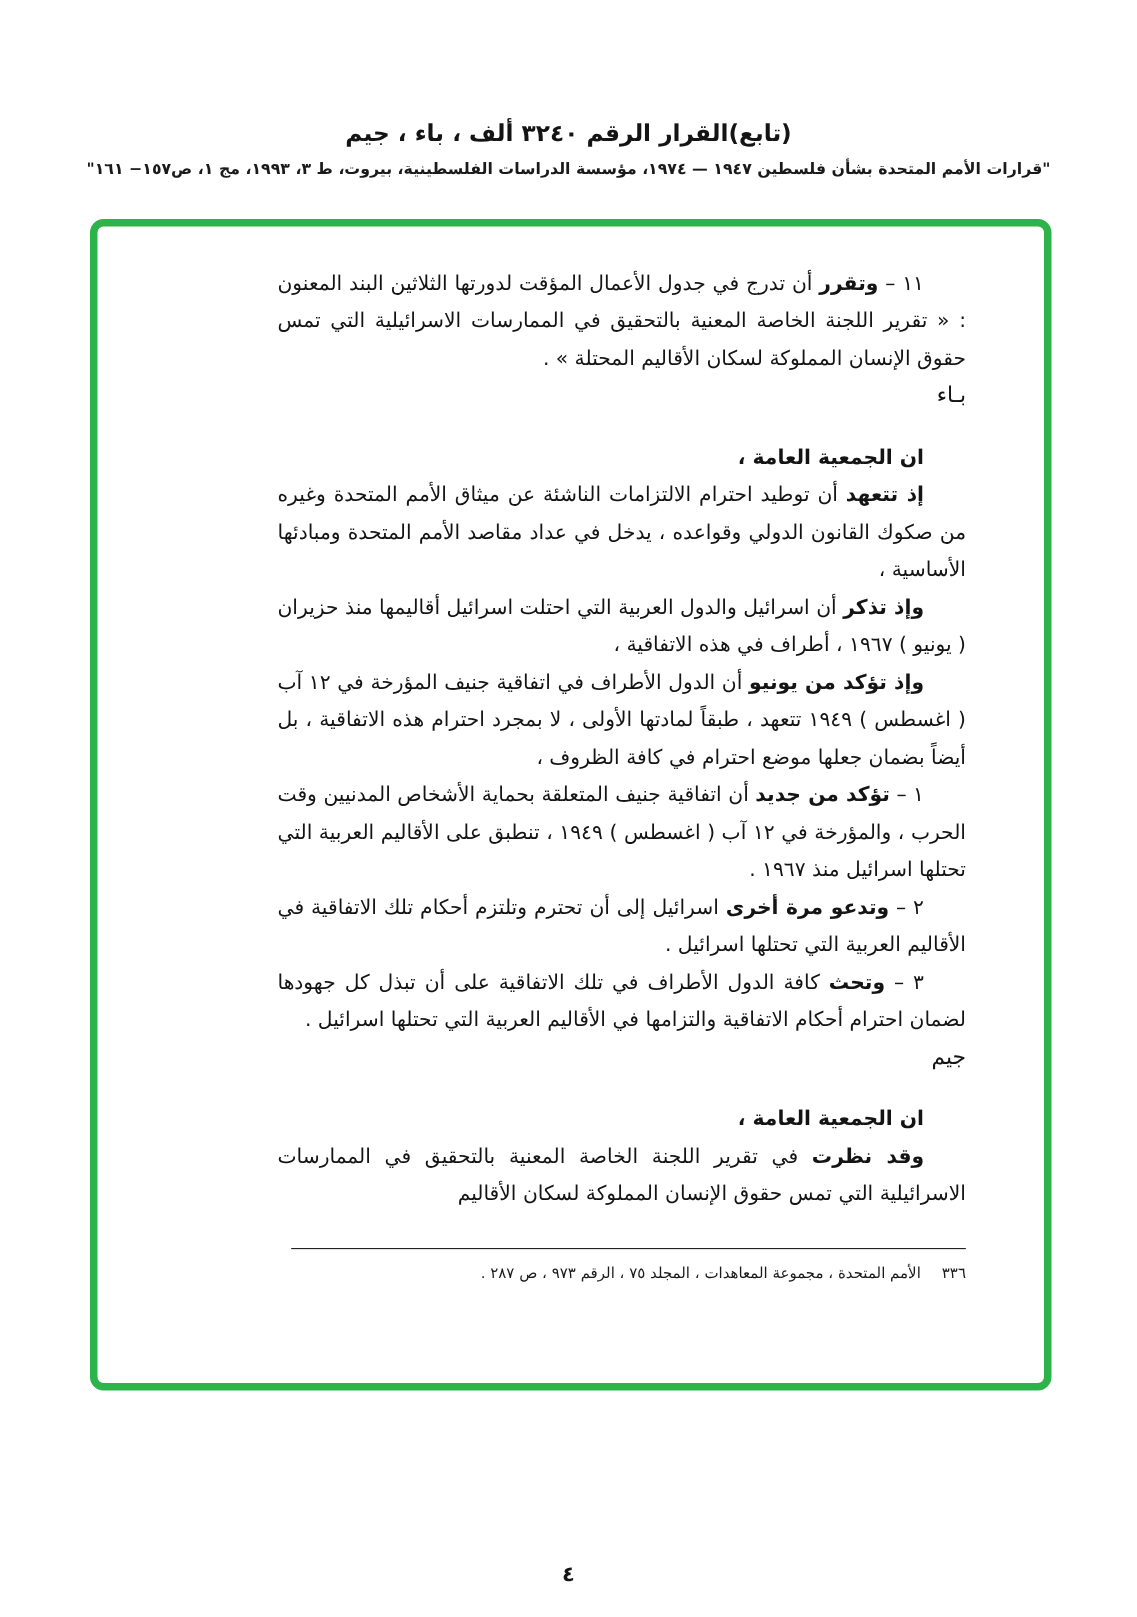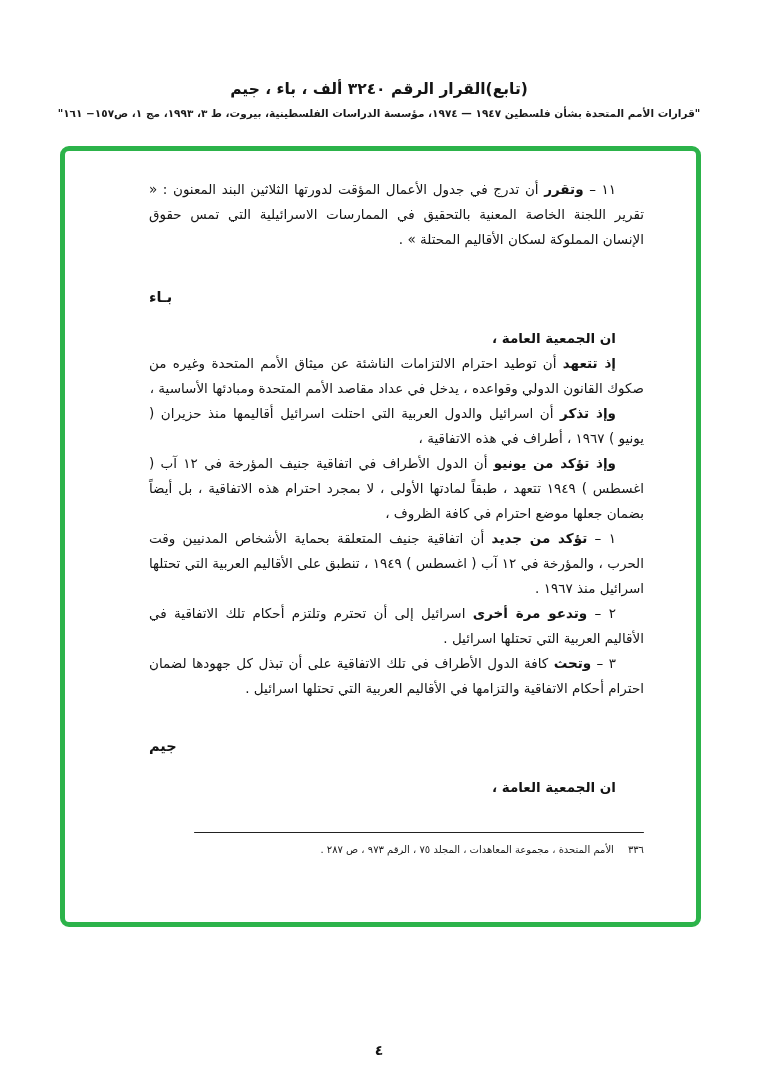--- a/index.html
+++ b/index.html
@@ -18,34 +18,34 @@
   }
   .res-title { font-size:15.5px; font-weight:bold; letter-spacing:0.2px; }
   .source-line { font-size:10.5px; font-weight:bold; margin-top:9px; color:#1a1a1a; }
 
   .green-frame {
     position:absolute; left:60px; top:146px;
     width:641px; height:781px;
     border:5px solid var(--accent,#2cb34a);
     border-radius:9px;
     background:#ffffff;
-    padding:26px 52px 64px 84px;
+    padding:26px 52px 64px 120px;
     display:flex; flex-direction:column;
     overflow:hidden;
   }
   .text-body {
     direction:rtl;
     text-align:justify;
     font-size:13.5px;
     line-height:25px;
   }
   .para { text-indent:28px; }
   .heading {
-    text-align:left; font-weight:bold; font-size:14.5px;
-    margin:33px 0 16px; text-indent:0;
+    text-align:right; font-weight:normal; font-size:14.5px;
+    margin:0 0 16px; text-indent:0;
   }
   .b { font-weight:bold; }
   .sup { font-size:8.5px; position:relative; top:-5px; }
 
   .footnote-area { margin-top:auto; direction:rtl; }
   .fn-rule { width:450px; border-top:1px solid #222; margin-bottom:9px; }
   .footnote { font-size:10px; line-height:16px; color:#1a1a1a; }
   .fn-num { margin-left:14px; }
 
   .page-number {
@@ -69,20 +69,21 @@
         <div class="heading">بـاء</div>
         <div class="para"><span class="b">ان الجمعية العامة ،</span></div>
         <div class="para"><span class="b">إذ تتعهد</span><span> أن توطيد احترام الالتزامات الناشئة عن ميثاق الأمم المتحدة وغيره من صكوك القانون الدولي وقواعده ، يدخل في عداد مقاصد الأمم المتحدة ومبادئها الأساسية ،</span></div>
         <div class="para"><span class="b">وإذ تذكر</span><span> أن اسرائيل والدول العربية التي احتلت اسرائيل أقاليمها منذ حزيران ( يونيو ) ١٩٦٧ ، أطراف في هذه الاتفاقية ،</span></div>
         <div class="para"><span class="b">وإذ تؤكد من يونيو</span><span> أن الدول الأطراف في اتفاقية جنيف المؤرخة في ١٢ آب ( اغسطس ) ١٩٤٩ تتعهد ، طبقاً لمادتها الأولى ، لا بمجرد احترام هذه الاتفاقية ، بل أيضاً بضمان جعلها موضع احترام في كافة الظروف ،</span></div>
         <div class="para"><span>١ – </span><span class="b">تؤكد من جديد</span><span> أن اتفاقية جنيف المتعلقة بحماية الأشخاص المدنيين وقت الحرب ، والمؤرخة في ١٢ آب ( اغسطس ) ١٩٤٩ ، تنطبق على الأقاليم العربية التي تحتلها اسرائيل منذ ١٩٦٧ .</span></div>
         <div class="para"><span>٢ – </span><span class="b">وتدعو مرة أخرى</span><span> اسرائيل إلى أن تحترم وتلتزم أحكام تلك الاتفاقية في الأقاليم العربية التي تحتلها اسرائيل .</span></div>
         <div class="para"><span>٣ – </span><span class="b">وتحث</span><span> كافة الدول الأطراف في تلك الاتفاقية على أن تبذل كل جهودها لضمان احترام أحكام الاتفاقية والتزامها في الأقاليم العربية التي تحتلها اسرائيل .</span></div>
         <div class="heading">جيم</div>
         <div class="para"><span class="b">ان الجمعية العامة ،</span></div>
+        <div class="para"><span class="b">وقد نظرت</span><span> في تقرير اللجنة الخاصة المعنية بالتحقيق في الممارسات الاسرائيلية التي تمس حقوق الإنسان المملوكة لسكان الأقاليم</span></div>
       </div>
     <div class="footnote-area">
       <div class="fn-rule"></div>
       <div class="footnote">
         <span class="fn-num">٣٣٦</span><span>الأمم المتحدة ، مجموعة المعاهدات ، المجلد ٧٥ ، الرقم ٩٧٣ ، ص ٢٨٧ .</span>
       </div>
     </div>
   </div>
 
   <div class="page-number">٤</div>

